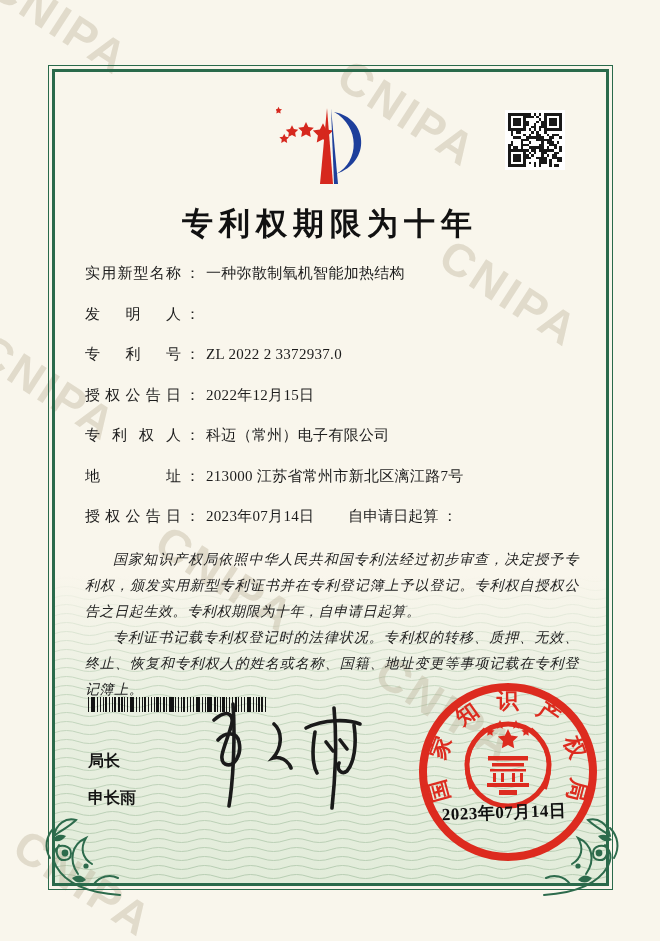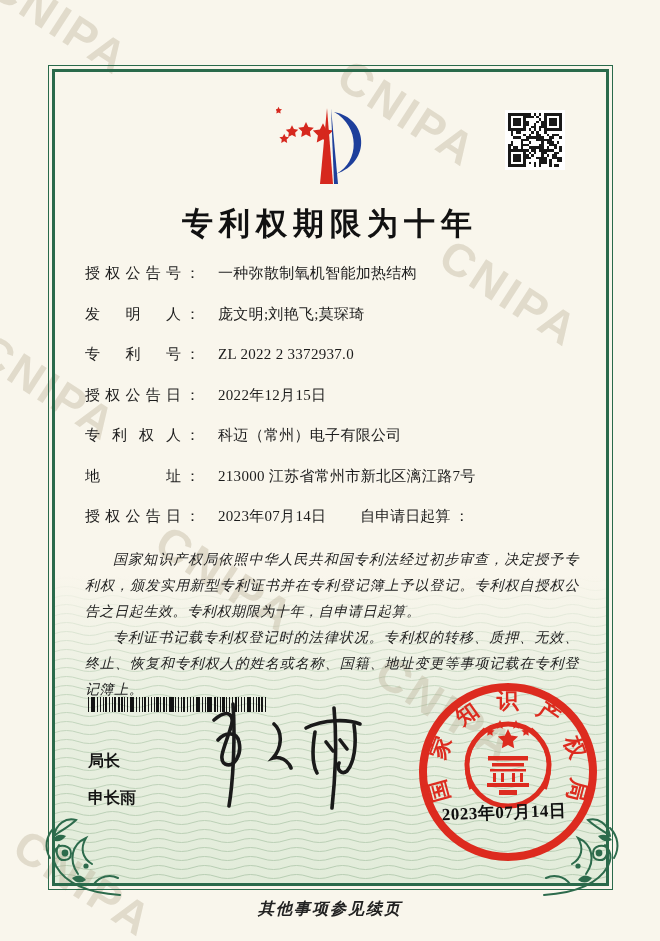--- a/index.html
+++ b/index.html
@@ -39,21 +39,21 @@
     font-size:31px;font-weight:700;letter-spacing:6px;color:#111;
   }
   
   .fields{position:absolute;left:85px;top:261px;width:500px;z-index:2;font-size:15px;}
   .frow{display:flex;align-items:baseline;margin-bottom:15.5px;line-height:25px;white-space:nowrap;}
   .flabel{
     display:inline-block;width:96px;text-align:justify;text-align-last:justify;
     -moz-text-align-last:justify;flex:0 0 96px;
   }
   .fcolon{display:inline-block;margin:0 6px 0 4px;}
-  .fvalue{letter-spacing:.3px;margin-left:12px;}
+  .fvalue{letter-spacing:.3px;}
   .second-pair{margin-left:34px;display:flex;align-items:baseline;}
   
   .paras{
     position:absolute;left:85px;top:547px;width:494px;z-index:2;
     font-size:14px;line-height:26px;text-align:justify;
     font-style:italic;letter-spacing:.6px;color:#222;
   }
   .paras p{margin:0;text-indent:2em;}
   
   .barcode{
@@ -417,28 +417,27 @@
         <div style="grid-area: 21 / 17;"></div>
         <div style="grid-area: 21 / 19;"></div>
         <div style="grid-area: 21 / 20;"></div>
       </div>
   </div>
 
   <div class="title">专利权期限为十年</div>
 
   <div class="fields">
     <div class="frow">
-      <span class="flabel">授权公告号</span>
+      <span class="flabel">实用新型名称</span>
         <span class="fcolon">：</span>
         <span class="fvalue">一种弥散制氧机智能加热结构</span>
     </div>
     <div class="frow">
       <span class="flabel">发明人</span>
         <span class="fcolon">：</span>
-        <span class="fvalue">庞文明;刘艳飞;莫琛琦</span>
     </div>
     <div class="frow">
       <span class="flabel">专利号</span>
         <span class="fcolon">：</span>
         <span class="fvalue">ZL 2022 2 3372937.0</span>
     </div>
     <div class="frow">
       <span class="flabel">授权公告日</span>
         <span class="fcolon">：</span>
         <span class="fvalue">2022年12月15日</span>
@@ -513,15 +512,14 @@
     </g>
     <defs>
       <path id="sealArc" d="M 37,122 A 64,64 0 1 1 153,122" fill="none"></path>
     </defs>
     <text font-size="22" font-weight="700" fill="#dd2418" font-family="Liberation Serif,serif">
       <textPath href="#sealArc" startOffset="0" textLength="256" lengthAdjust="spacing">国家知识产权局</textPath>
     </text>
   </svg>
   <div class="seal-date">2023年07月14日</div>
 
-  <div class="continuation">其他事项参见续页</div>
 
 </div>
 
 </body></html>

